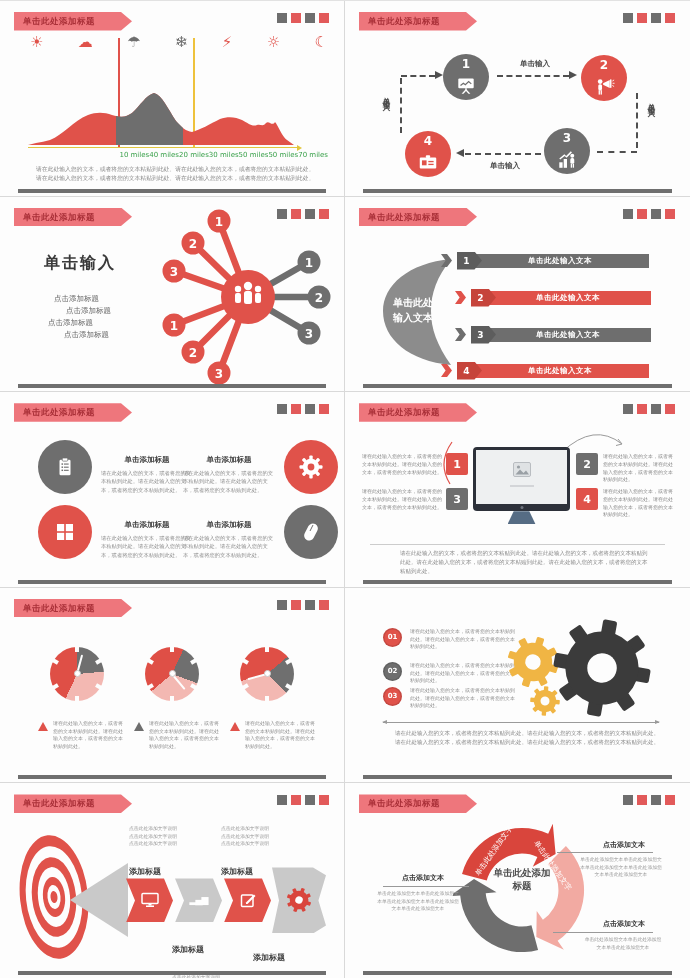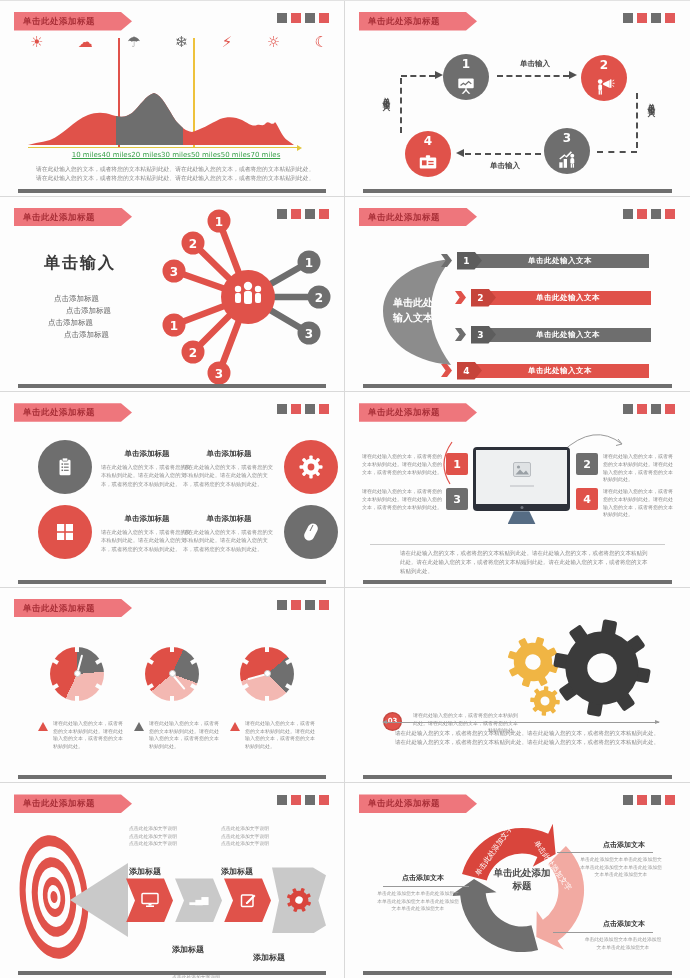--- a/index.html
+++ b/index.html
@@ -17,21 +17,21 @@
 
 .c-red { color:#e0524a; } .c-gray { color:#6e6e6e; }
 .pre { white-space:pre-line; }
 
 
 .s1-icons { position:absolute; left:30px; right:16px; top:34px; display:flex; justify-content:space-between; font-size:15px; line-height:1; }
 .s1-vline { position:absolute; top:37px; height:109px; width:1.5px; }
 .s1-chart { position:absolute; left:28px; top:84px; width:266px; height:62px; }
 .s1-axis { position:absolute; left:28px; top:146px; width:270px; border-top:1.5px solid #e2c63e; }
 .s1-axis:after { content:""; position:absolute; right:-4px; top:-3.5px; border-left:5px solid #e2c63e; border-top:3px solid transparent; border-bottom:3px solid transparent; }
-.s1-miles { position:absolute; left:24px; right:16px; top:150px; display:flex; justify-content:center; font-size:7px; color:#3aa14b;text-decoration:underline; }
+.s1-miles { position:absolute; left:24px; right:16px; top:150px; display:flex; justify-content:flex-end; font-size:7px; color:#3aa14b; }
 .s1-body { position:absolute; left:36px; right:28px; top:164px; font-size:5.8px; color:#8a8a8a; line-height:1.6; }
 
 
 .s2-circle { position:absolute; width:46px; height:46px; border-radius:50%; }
 .s2-num { position:absolute; top:3px; left:0; right:0; text-align:center; color:#fff; font-weight:bold; font-size:12px; }
 .s2-ic { position:absolute; bottom:4px; left:50%; transform:translateX(-50%); }
 .dash-h { position:absolute; border-top:2.5px dashed #4f4f4f; }
 .dash-v { position:absolute; border-left:2.5px dashed #4f4f4f; }
 .arr-r { position:absolute; width:0; height:0; border-top:4.5px solid transparent; border-bottom:4.5px solid transparent; border-left:8px solid #4f4f4f; }
 .arr-l { position:absolute; width:0; height:0; border-top:4.5px solid transparent; border-bottom:4.5px solid transparent; border-right:8px solid #4f4f4f; }
@@ -48,21 +48,21 @@
 .s4-blobtxt { position:absolute; left:44px; top:98px; width:48px; color:#fff; font-weight:bold; font-size:10px; text-align:center; line-height:1.5; }
 .s4-row { position:absolute; display:flex; align-items:center; height:18px; }
 .s4-chev { width:11px; height:13px; margin-right:5px; clip-path:polygon(0 0,55% 0,100% 50%,55% 100%,0 100%,42% 50%); }
 .s4-barwrap { position:relative; height:14px; }
 .s4-bar { height:14px; display:flex; align-items:center; justify-content:center; color:#fff; font-weight:bold; font-size:7.5px; padding-left:14px; letter-spacing:.5px; }
 .s4-badge { position:absolute; left:0; top:-2px; width:25px; height:18px; clip-path:polygon(0 0,70% 0,100% 50%,70% 100%,0 100%); color:#fff; font-weight:bold; font-size:9px; display:flex; align-items:center; justify-content:center; padding-right:6px; }
 .bg-gray { background:#6e6e6e; } .bg-red { background:#e0524a; }
 .bg-dgray { background:#5d5d5d; } .bg-dred { background:#c6443b; }
 
 
-.s5-item { position:absolute; display:flex; gap:9px; align-items:center; }
+.s5-item { position:absolute; display:flex; gap:9px; align-items:flex-end; }
 .s5-circ { width:54px; height:54px; border-radius:50%; flex:0 0 auto; display:flex; align-items:center; justify-content:center; }
 .s5-txt { width:92px; }
 .s5-title { font-size:7.5px; font-weight:bold; color:#3f3f3f; text-align:center; margin:3px 0 4px; }
 .s5-body { font-size:5.3px; color:#8f8f8f; line-height:1.6; }
 
 
 .s6-monitor { position:absolute; left:128px; top:55px; width:97px; }
 .s6-bezel { background:#2d313a; border-radius:4px; height:64px; padding:3px 3px 7px; position:relative; }
 .s6-screen { background:#eef0f1; width:100%; height:100%; position:relative; }
 .s6-dot { position:absolute; bottom:2px; left:50%; transform:translateX(-50%); width:3px; height:3px; border-radius:50%; background:#6d727c; }
@@ -512,21 +512,29 @@
         <span class="s7-legtxt">请在此处输入您的文本，或者将您的文本粘贴到此处。请在此处输入您的文本，或者将您的文本粘贴到此处。</span>
       </div>
     <div class="s7-leg" style="left:230px;">
         <span class="tri tri-red"></span>
         <span class="s7-legtxt">请在此处输入您的文本，或者将您的文本粘贴到此处。请在此处输入您的文本，或者将您的文本粘贴到此处。</span>
       </div>
     <div class="footbar"></div>
   </div>
 
   <div class="cell">
-    <div class="s8-item" style="top:124px;text-align:right;">
+    <div class="s8-item" style="top:40px;">
+      <span class="s8-circ bg-red">01</span>
+      <span class="s8-txt">请在此处输入您的文本，或者将您的文本粘贴到此处。请在此处输入您的文本，或者将您的文本粘贴到此处。</span>
+    </div>
+    <div class="s8-item" style="top:74px;">
+      <span class="s8-circ bg-gray">02</span>
+      <span class="s8-txt">请在此处输入您的文本，或者将您的文本粘贴到此处。请在此处输入您的文本，或者将您的文本粘贴到此处。</span>
+    </div>
+    <div class="s8-item" style="top:99px;">
       <span class="s8-circ bg-red">03</span>
       <span class="s8-txt">请在此处输入您的文本，或者将您的文本粘贴到此处。请在此处输入您的文本，或者将您的文本粘贴到此处。</span>
     </div>
     <svg style="position:absolute;left:155px;top:14px;" width="182" height="122" viewBox="0 0 182 122">
       <defs>
           <g id="g8">
             <g>
               <rect x="-6" y="-41" width="12" height="16" rx="2"></rect>
               <rect x="-6" y="25" width="12" height="16" rx="2"></rect>
               <rect x="-41" y="-6" width="16" height="12" rx="2"></rect>

